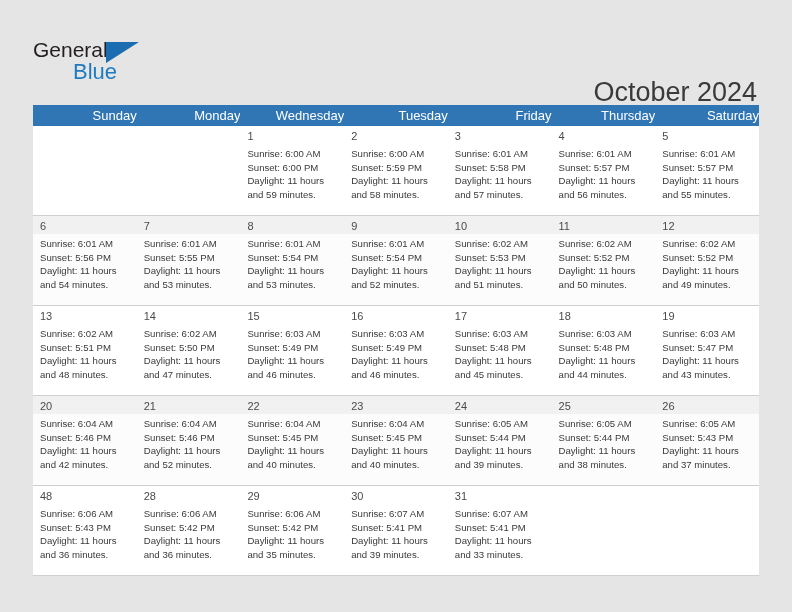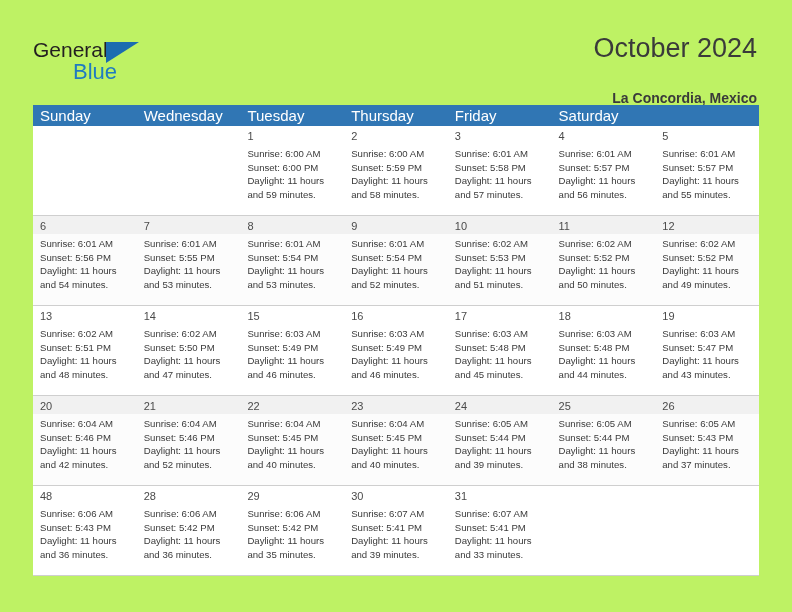--- a/index.html
+++ b/index.html
@@ -5,21 +5,21 @@
   * { box-sizing: border-box; }
   html, body {
     margin: 0; padding: 0;
     width: 792px; height: 612px;
     background: #ffffff;
     font-family: "Liberation Sans", sans-serif;
   }
   .page {
     position: relative;
     width: 792px; height: 612px;
-    background: #bef264;
+    background: #e5e5e5;
     overflow: hidden;
   }
 
   
   .header {
     position: absolute;
     left: 0; top: 0;
     width: 792px;
     height: 105px;
   }
@@ -57,20 +57,21 @@
     position: absolute;
     right: 35px; top: 32px;
     text-align: right;
   }
   .cal-title {
     font-size: 27px;
     color: #3a3a3a;
     font-weight: 400;
     line-height: 32px;
     white-space: nowrap;
+    margin-top: 44px;
   }
   .cal-subtitle {
     font-size: 14px;
     color: #3a3a3a;
     font-weight: 700;
     margin-top: 26px;
     line-height: 17px;
     white-space: nowrap;
   }
 
@@ -81,25 +82,26 @@
     width: 726px;
   }
   .weekdays {
     display: grid;
     grid-template-columns: repeat(7, 1fr);
     background: #3076b4;
     height: 21px;
   }
   .weekday {
     color: #ffffff;
-    font-size: 15px;
+    font-size: 13px;
     line-height: 21px;
     padding-left: 7px;
     white-space: nowrap;
     overflow: hidden;
+    text-align: right;
   }
   .week {
     display: grid;
     grid-template-columns: repeat(7, 1fr);
     border-bottom: 1px solid #cfcfcf;
   }
   .week.shaded .cell-inner { background: #f2f2f2; }
   .cell {
     height: 89px;
     position: relative;
@@ -159,24 +161,25 @@
       <div class="cal-title">October 2024</div>
       <div class="cal-subtitle">La Concordia, Mexico</div>
     </div>
 
   </div>
 
   <div class="calendar">
 
     <div class="weekdays">
       <div class="weekday">Sunday</div>
+      <div class="weekday">Monday</div>
       <div class="weekday">Wednesday</div>
       <div class="weekday">Tuesday</div>
+      <div class="weekday">Friday</div>
       <div class="weekday">Thursday</div>
-      <div class="weekday">Friday</div>
       <div class="weekday">Saturday</div>
     </div>
 
     <div class="week plain">
       <div class="cell empty">
           <div class="cell-inner"></div>
           <div class="daynum"></div>
           <div class="lines">
             <div></div>
             <div></div>

